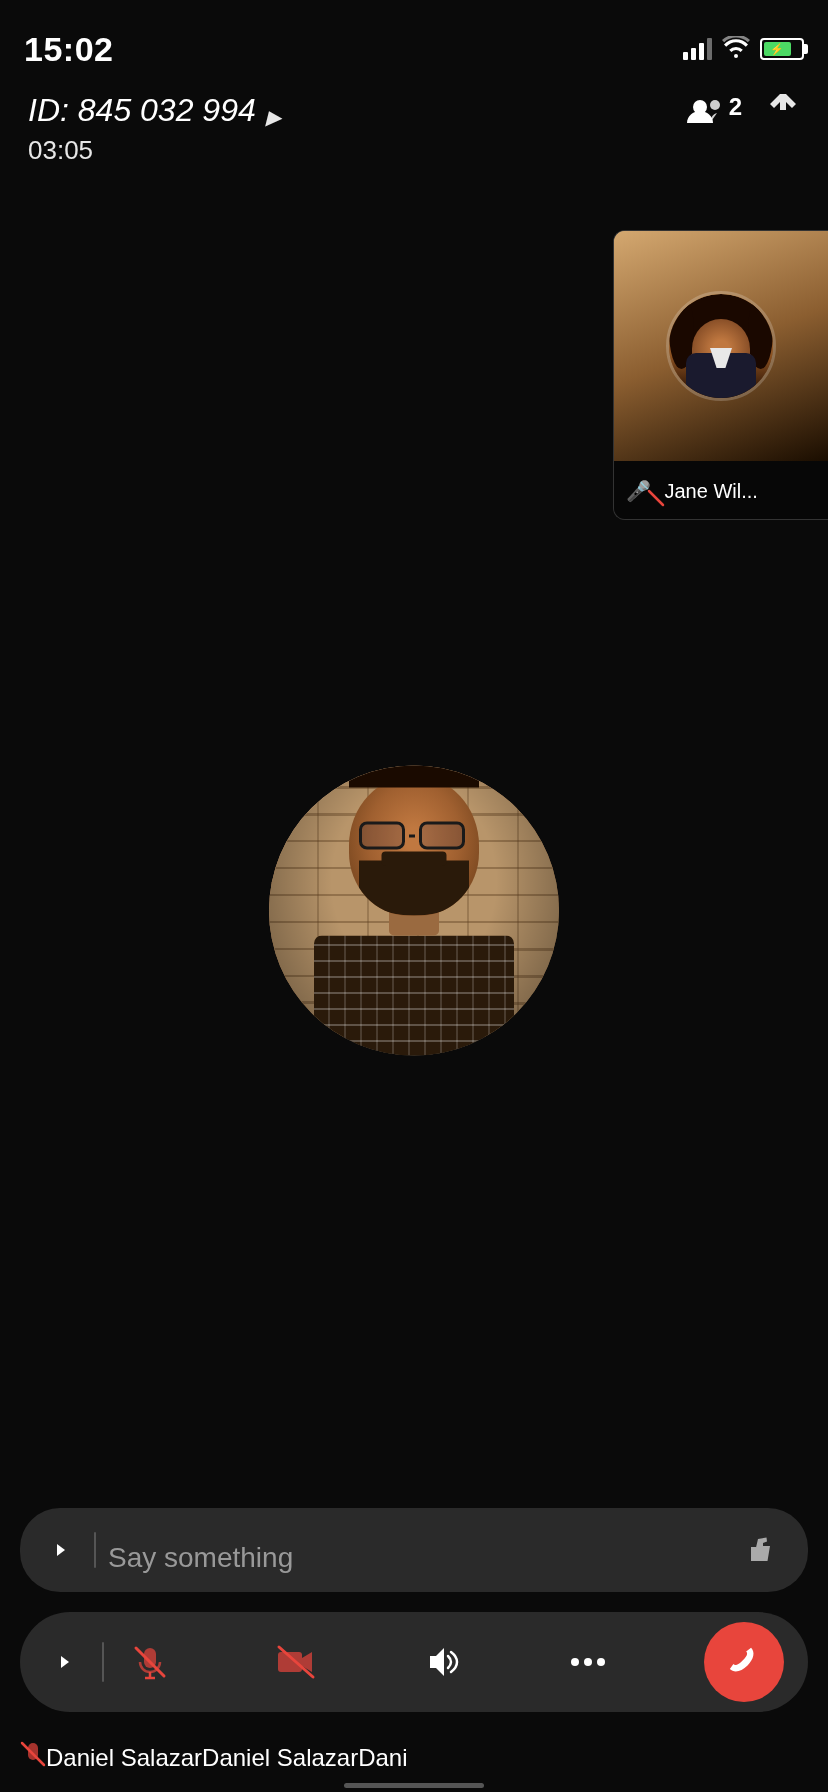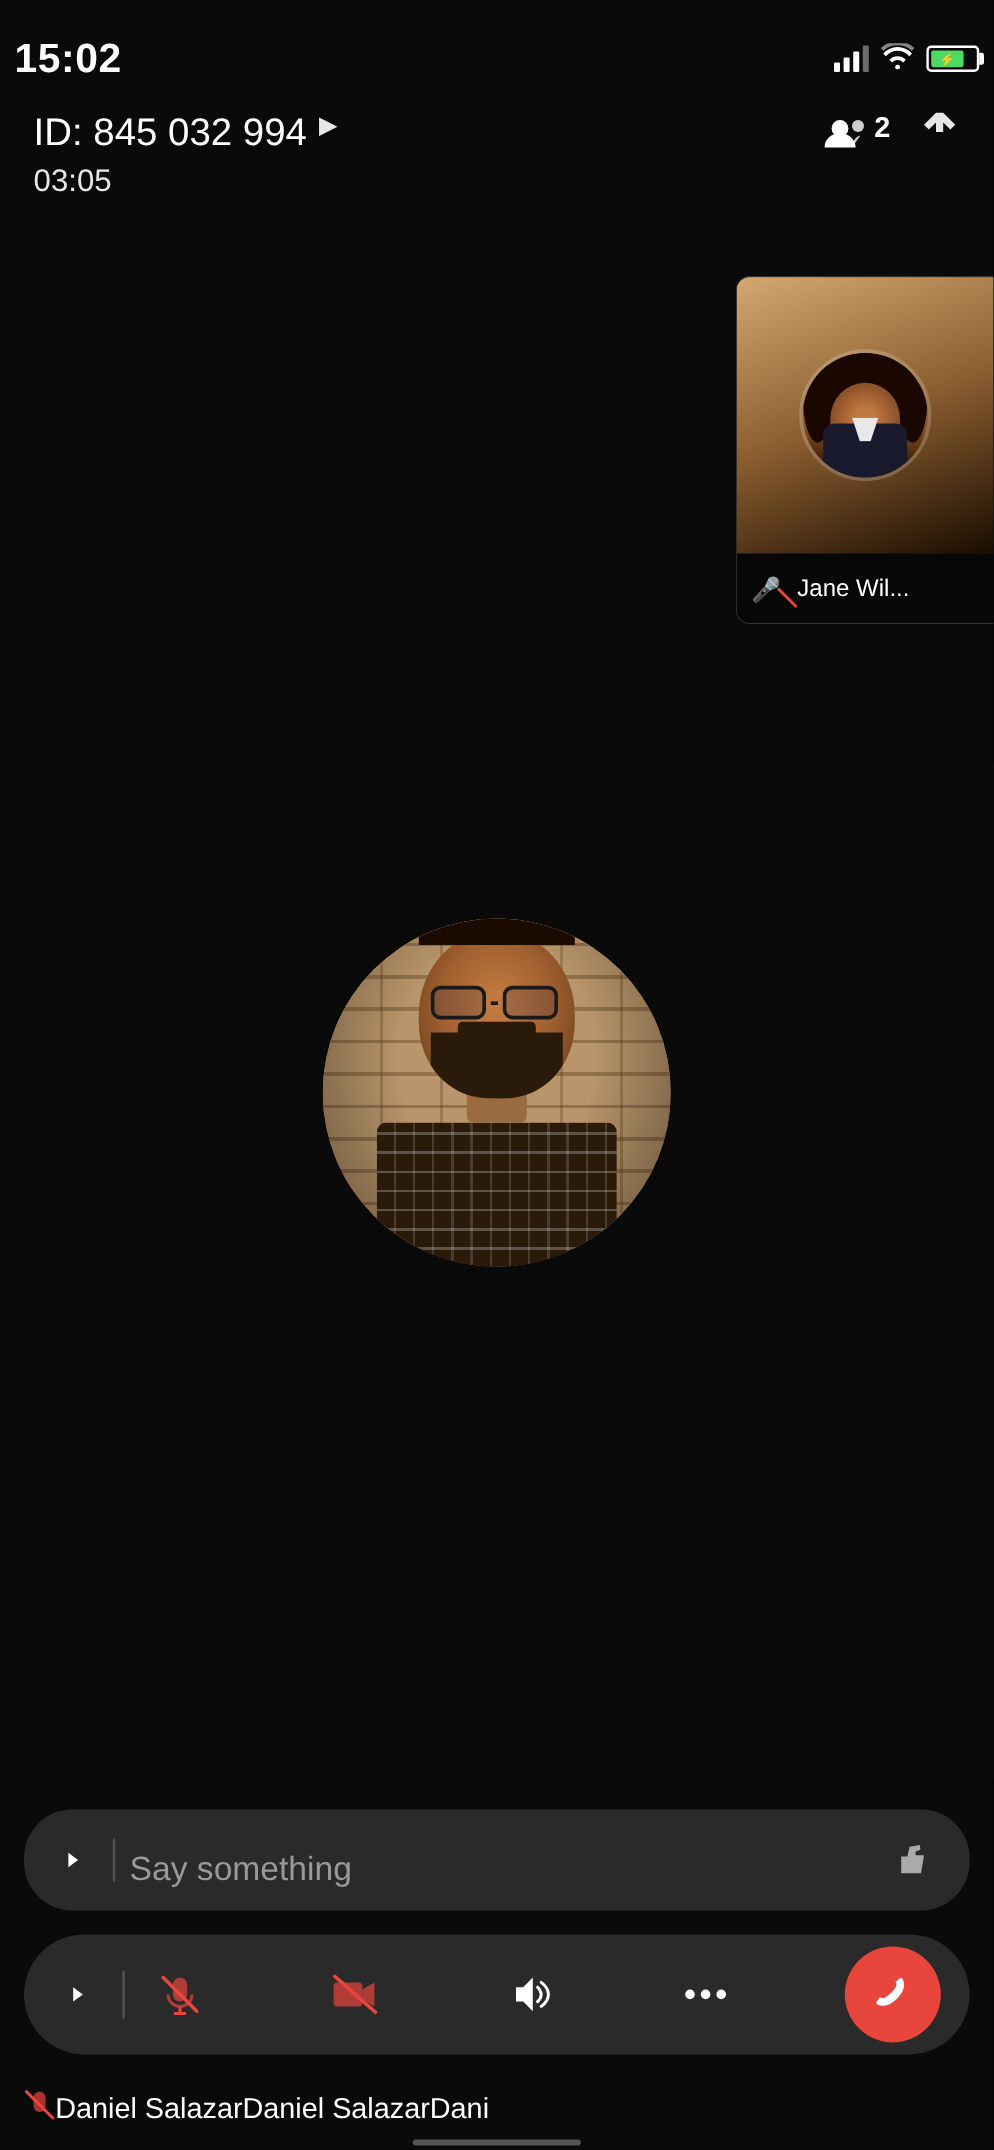--- a/index.html
+++ b/index.html
@@ -15,21 +15,21 @@
     }
 
     
     .status-bar {
       position: absolute;
       top: 0; left: 0; right: 0;
       height: 80px;
       display: flex;
       align-items: center;
       justify-content: space-between;
-      padding: 18px 12px 0;
+      padding: 18px 24px 0;
       z-index: 100;
     }
     .status-time {
       font-size: 34px;
       font-weight: 600;
       letter-spacing: 0.5px;
     }
     .status-icons {
       display: flex;
       align-items: center;
@@ -96,22 +96,23 @@
     }
     .call-id-row {
       display: flex;
       align-items: center;
       justify-content: space-between;
     }
     .call-id {
       font-size: 32px;
       font-weight: 500;
       display: flex;
-      align-items: flex-start;
+      align-items: flex-end;
       gap: 10px;
+      font-style: italic;
     }
     .play-icon {
       font-size: 20px;
       opacity: 0.9;
     }
     .call-header-icons {
       display: flex;
       align-items: center;
       gap: 24px;
     }

